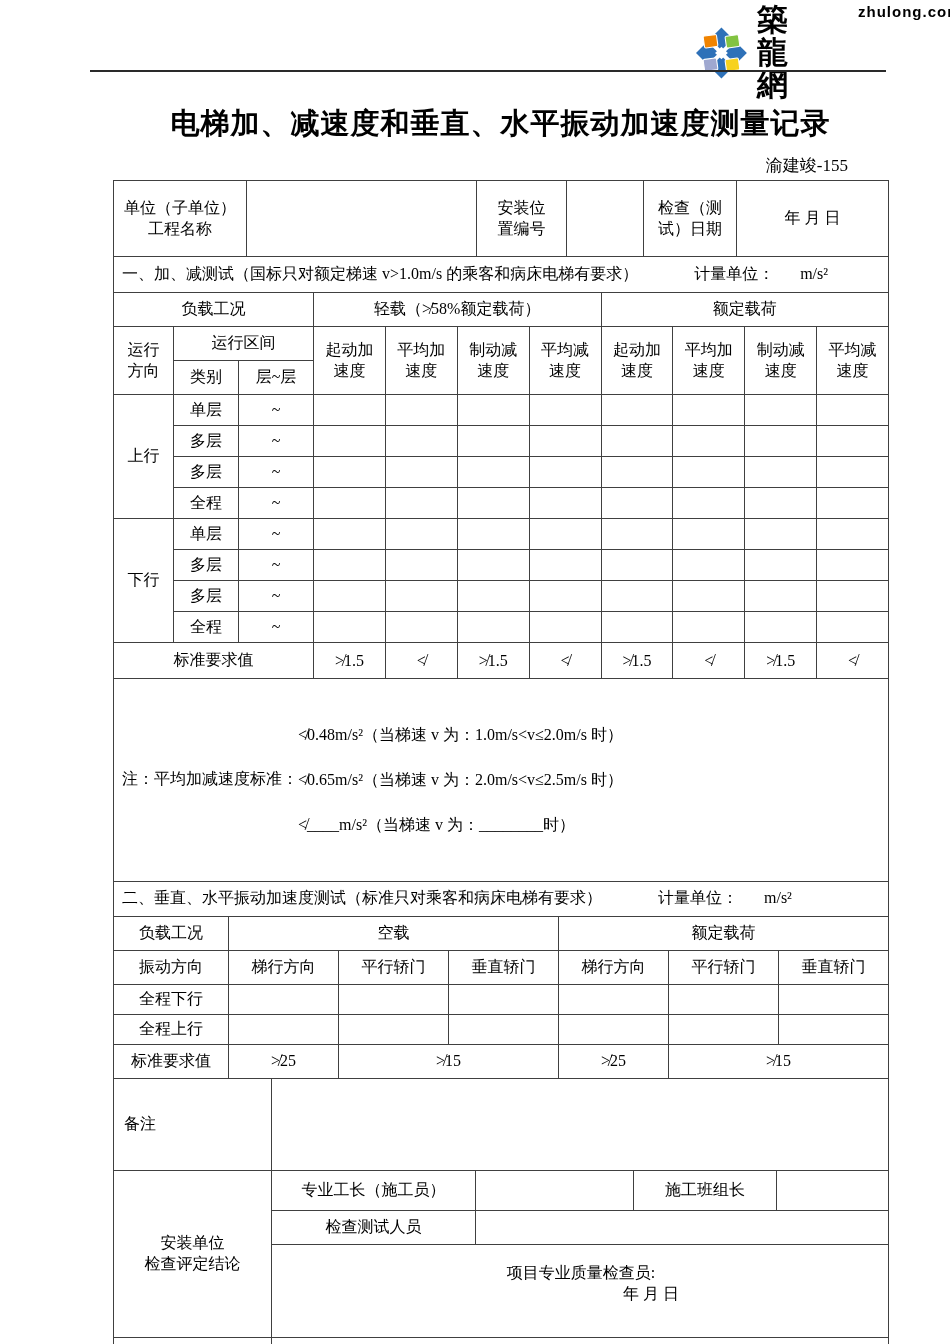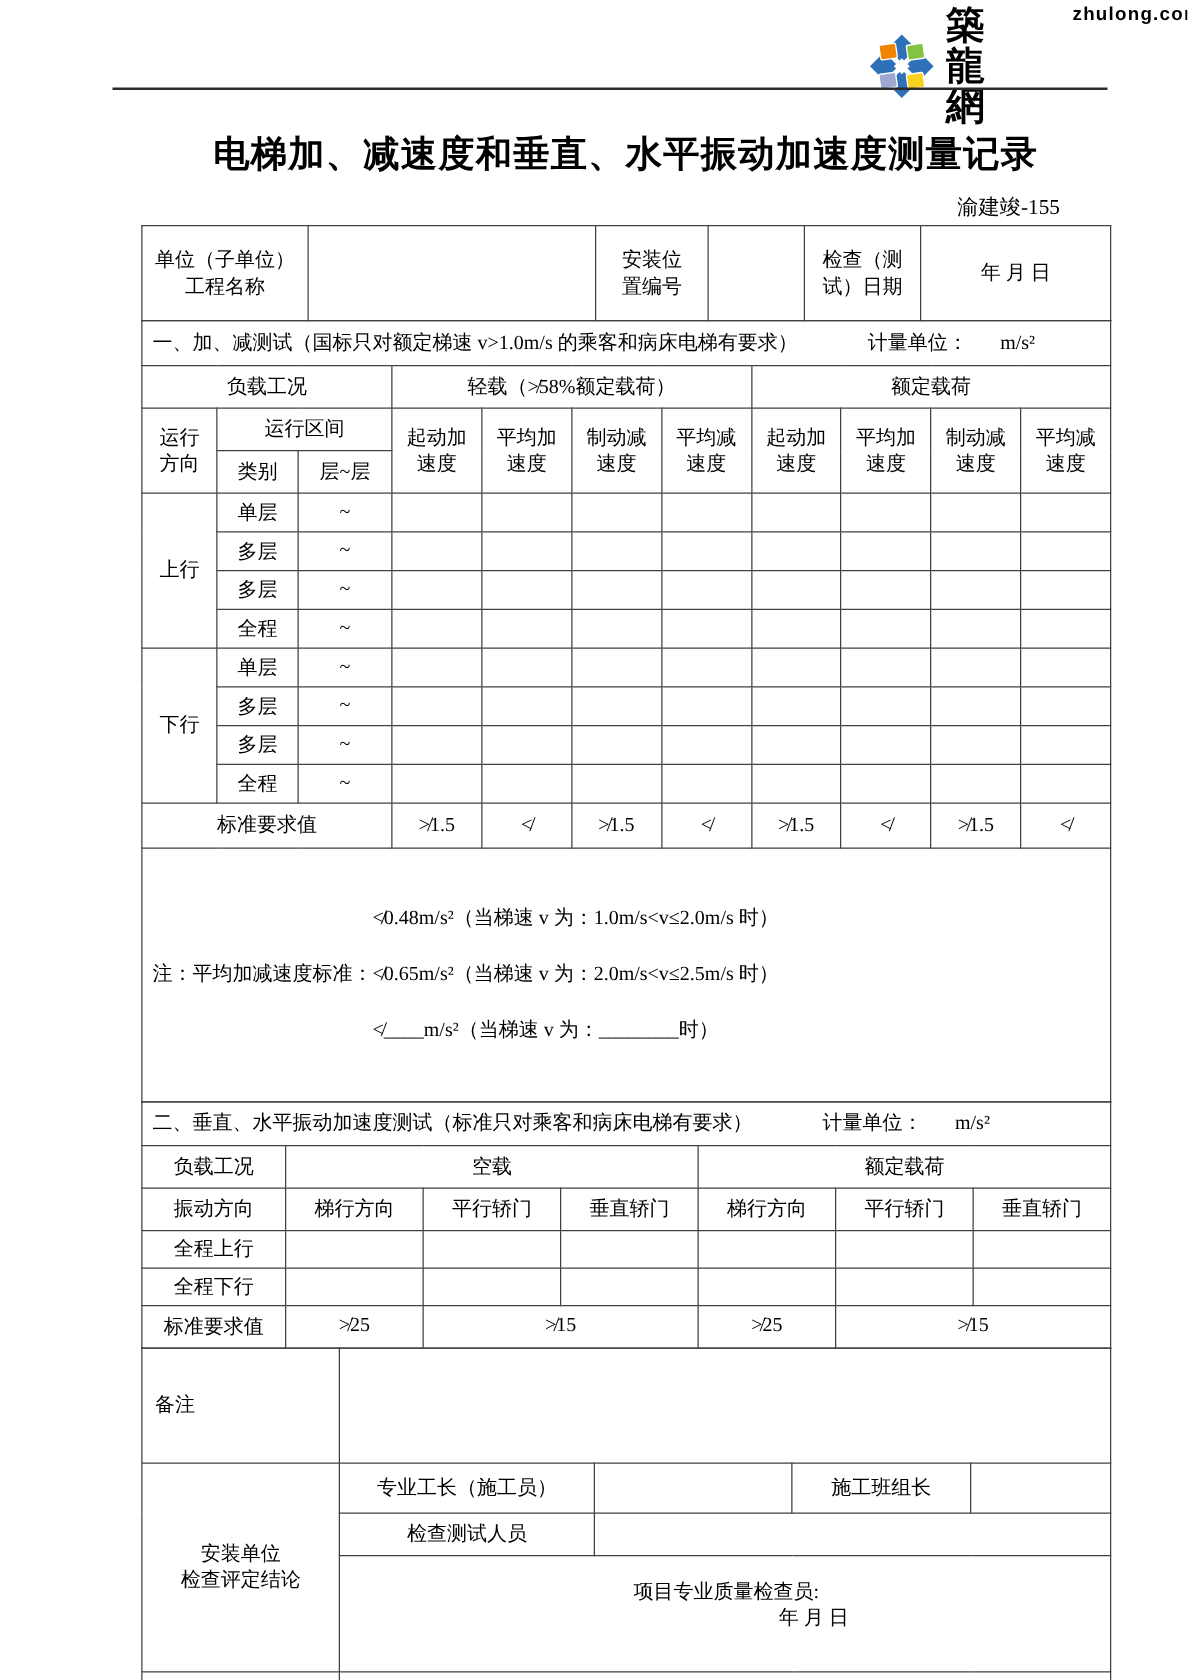--- a/index.html
+++ b/index.html
@@ -289,30 +289,30 @@
       <tr class="h34">
         <td>振动方向</td>
         <td>梯行方向</td>
         <td>平行轿门</td>
         <td>垂直轿门</td>
         <td>梯行方向</td>
         <td>平行轿门</td>
         <td>垂直轿门</td>
       </tr>
       <tr class="h30">
+        <td>全程下行</td>
+        <td></td>
+            <td></td>
+            <td></td>
+            <td></td>
+            <td></td>
+            <td></td>
+      </tr>
+      <tr class="h30">
         <td>全程上行</td>
-        <td></td>
-            <td></td>
-            <td></td>
-            <td></td>
-            <td></td>
-            <td></td>
-      </tr>
-      <tr class="h30">
-        <td>全程下行</td>
         <td></td>
             <td></td>
             <td></td>
             <td></td>
             <td></td>
             <td></td>
       </tr>
       <tr class="h34">
         <td>标准要求值</td>
         <td>≯25</td>

